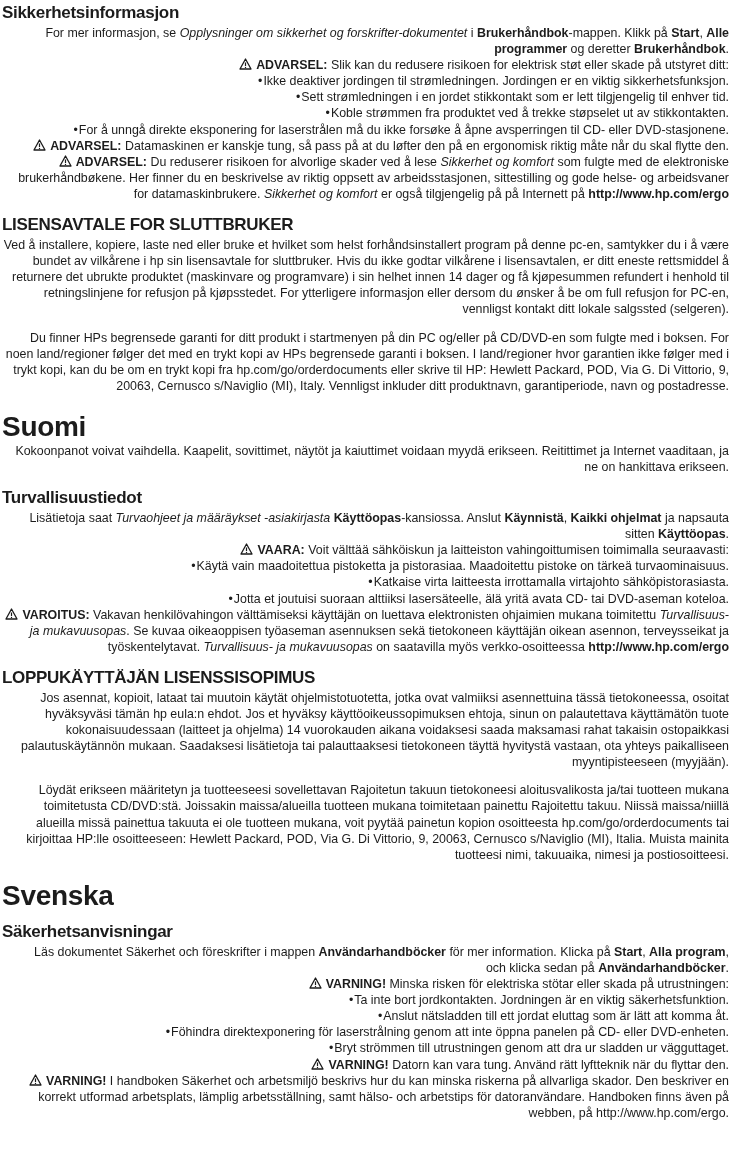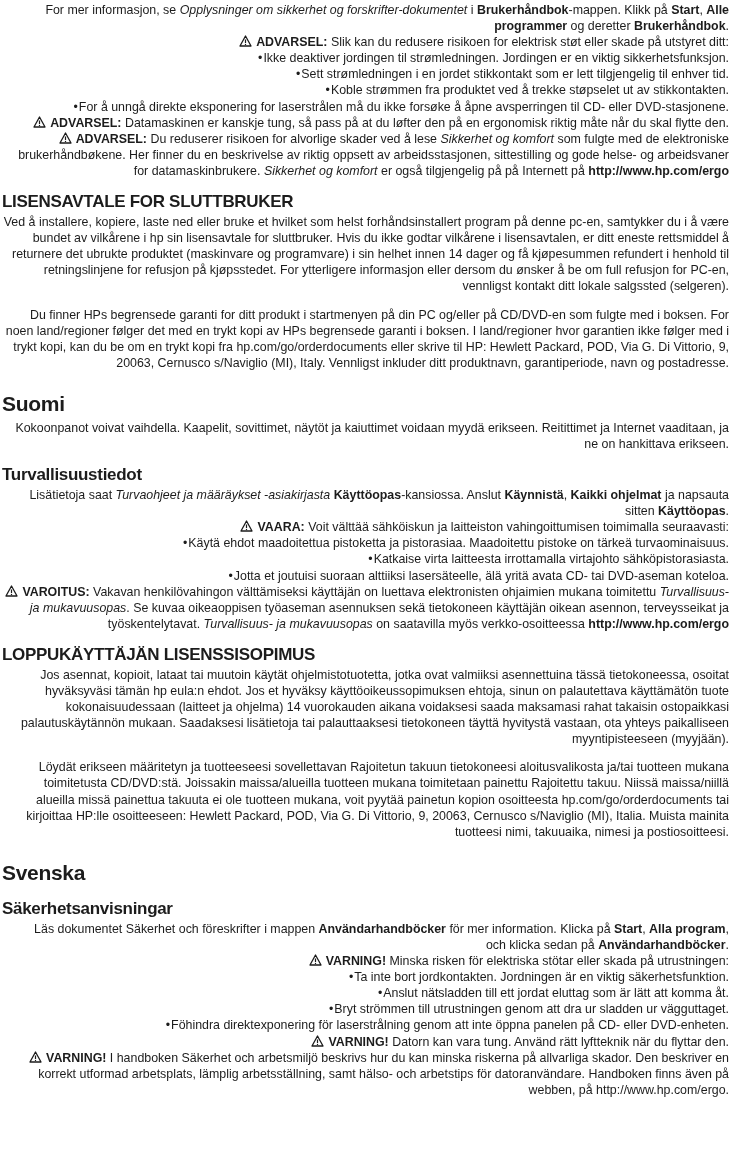--- a/index.html
+++ b/index.html
@@ -8,21 +8,21 @@
     min-height: 1149px;
     background: #ffffff;
     color: #1c1c1c;
     font-family: "Liberation Sans", sans-serif;
     font-size: 12.4px;
     line-height: 16.1px;
     -webkit-font-smoothing: antialiased;
   }
   .doc { padding: 2px 2px 0 2px; }
   .h1 {
-    font-size: 21px;
+    font-size: 28px;
     font-weight: bold;
     line-height: 26px;
     margin: 20px 0 3px 0;
     letter-spacing: -0.3px;
   }
   .h2 {
     font-size: 17px;
     font-weight: bold;
     line-height: 21px;
     margin: 12px 0 2px 0;
@@ -42,20 +42,21 @@
     margin-right: 4px;
   }
   .warn-icon svg { display: block; }
   .b { font-weight: bold; }
   .i { font-style: italic; }
 </style>
 </head>
 <body>
 
 <div class="doc">
+    <h2 class="h2"><span>Sikkerhetsinformasjon</span></h2>
     <p class="p"><span>For mer informasjon, se </span><span class="i">Opplysninger om sikkerhet og forskrifter-dokumentet</span><span> i </span><span class="b">Brukerhåndbok</span><span>-mappen. Klikk på </span><span class="b">Start</span><span>, </span><span class="b">Alle programmer</span><span> og deretter </span><span class="b">Brukerhåndbok</span><span>.</span></p>
     <p class="warning"><span class="warn-icon"><svg width="13" height="12" viewBox="0 0 26 24">
           <path d="M13 2 L24 22 L2 22 Z" fill="none" stroke="#1c1c1c" stroke-width="2.6" stroke-linejoin="round"></path>
           <rect x="11.8" y="9" width="2.4" height="7" fill="#1c1c1c"></rect>
           <rect x="11.8" y="17.8" width="2.4" height="2.4" fill="#1c1c1c"></rect>
         </svg></span><span class="b">ADVARSEL:</span> <span>Slik kan du redusere risikoen for elektrisk støt eller skade på utstyret ditt:</span></p>
     <p class="bullet"><span class="bullet-dot">•</span><span>Ikke deaktiver jordingen til strømledningen. Jordingen er en viktig sikkerhetsfunksjon.</span></p>
     <p class="bullet"><span class="bullet-dot">•</span><span>Sett strømledningen i en jordet stikkontakt som er lett tilgjengelig til enhver tid.</span></p>
     <p class="bullet"><span class="bullet-dot">•</span><span>Koble strømmen fra produktet ved å trekke støpselet ut av stikkontakten.</span></p>
     <p class="bullet"><span class="bullet-dot">•</span><span>For å unngå direkte eksponering for laserstrålen må du ikke forsøke å åpne avsperringen til CD- eller DVD-stasjonene.</span></p>
@@ -74,43 +75,43 @@
     <p class="p"><span>Du finner HPs begrensede garanti for ditt produkt i startmenyen på din PC og/eller på CD/DVD-en som fulgte med i boksen. For noen land/regioner følger det med en trykt kopi av HPs begrensede garanti i boksen. I land/regioner hvor garantien ikke følger med i trykt kopi, kan du be om en trykt kopi fra hp.com/go/orderdocuments eller skrive til HP: Hewlett Packard, POD, Via G. Di Vittorio, 9, 20063, Cernusco s/Naviglio (MI), Italy. Vennligst inkluder ditt produktnavn, garantiperiode, navn og postadresse.</span></p>
     <h1 class="h1"><span>Suomi</span></h1>
     <p class="p"><span>Kokoonpanot voivat vaihdella. Kaapelit, sovittimet, näytöt ja kaiuttimet voidaan myydä erikseen. Reitittimet ja Internet vaaditaan, ja ne on hankittava erikseen.</span></p>
     <h2 class="h2"><span>Turvallisuustiedot</span></h2>
     <p class="p"><span>Lisätietoja saat </span><span class="i">Turvaohjeet ja määräykset -asiakirjasta</span><span> </span><span class="b">Käyttöopas</span><span>-kansiossa. Anslut </span><span class="b">Käynnistä</span><span>, </span><span class="b">Kaikki ohjelmat</span><span> ja napsauta sitten </span><span class="b">Käyttöopas</span><span>.</span></p>
     <p class="warning"><span class="warn-icon"><svg width="13" height="12" viewBox="0 0 26 24">
           <path d="M13 2 L24 22 L2 22 Z" fill="none" stroke="#1c1c1c" stroke-width="2.6" stroke-linejoin="round"></path>
           <rect x="11.8" y="9" width="2.4" height="7" fill="#1c1c1c"></rect>
           <rect x="11.8" y="17.8" width="2.4" height="2.4" fill="#1c1c1c"></rect>
         </svg></span><span class="b">VAARA:</span> <span>Voit välttää sähköiskun ja laitteiston vahingoittumisen toimimalla seuraavasti:</span></p>
-    <p class="bullet"><span class="bullet-dot">•</span><span>Käytä ehdot maadoitettua pistoketta ja pistorasiaa. Maadoitettu pistoke on tärkeä turvaominaisuus.</span></p>
+    <p class="bullet"><span class="bullet-dot">•</span><span>Käytä vain maadoitettua pistoketta ja pistorasiaa. Maadoitettu pistoke on tärkeä turvaominaisuus.</span></p>
     <p class="bullet"><span class="bullet-dot">•</span><span>Katkaise virta laitteesta irrottamalla virtajohto sähköpistorasiasta.</span></p>
     <p class="bullet"><span class="bullet-dot">•</span><span>Jotta et joutuisi suoraan alttiiksi lasersäteelle, älä yritä avata CD- tai DVD-aseman koteloa.</span></p>
     <p class="warning"><span class="warn-icon"><svg width="13" height="12" viewBox="0 0 26 24">
           <path d="M13 2 L24 22 L2 22 Z" fill="none" stroke="#1c1c1c" stroke-width="2.6" stroke-linejoin="round"></path>
           <rect x="11.8" y="9" width="2.4" height="7" fill="#1c1c1c"></rect>
           <rect x="11.8" y="17.8" width="2.4" height="2.4" fill="#1c1c1c"></rect>
         </svg></span><span class="b">VAROITUS:</span> <span>Vakavan henkilövahingon välttämiseksi käyttäjän on luettava elektronisten ohjaimien mukana toimitettu </span><span class="i">Turvallisuus- ja mukavuusopas</span><span>. Se kuvaa oikeaoppisen työaseman asennuksen sekä tietokoneen käyttäjän oikean asennon, terveysseikat ja työskentelytavat. </span><span class="i">Turvallisuus- ja mukavuusopas</span><span> on saatavilla myös verkko-osoitteessa </span><span class="b">http://www.hp.com/ergo</span></p>
     <h2 class="h2"><span>LOPPUKÄYTTÄJÄN LISENSSISOPIMUS</span></h2>
     <p class="p"><span>Jos asennat, kopioit, lataat tai muutoin käytät ohjelmistotuotetta, jotka ovat valmiiksi asennettuina tässä tietokoneessa, osoitat hyväksyväsi tämän hp eula:n ehdot. Jos et hyväksy käyttöoikeussopimuksen ehtoja, sinun on palautettava käyttämätön tuote kokonaisuudessaan (laitteet ja ohjelma) 14 vuorokauden aikana voidaksesi saada maksamasi rahat takaisin ostopaikkasi palautuskäytännön mukaan. Saadaksesi lisätietoja tai palauttaaksesi tietokoneen täyttä hyvitystä vastaan, ota yhteys paikalliseen myyntipisteeseen (myyjään).</span></p>
     <p class="p"><span>Löydät erikseen määritetyn ja tuotteeseesi sovellettavan Rajoitetun takuun tietokoneesi aloitusvalikosta ja/tai tuotteen mukana toimitetusta CD/DVD:stä. Joissakin maissa/alueilla tuotteen mukana toimitetaan painettu Rajoitettu takuu. Niissä maissa/niillä alueilla missä painettua takuuta ei ole tuotteen mukana, voit pyytää painetun kopion osoitteesta hp.com/go/orderdocuments tai kirjoittaa HP:lle osoitteeseen: Hewlett Packard, POD, Via G. Di Vittorio, 9, 20063, Cernusco s/Naviglio (MI), Italia. Muista mainita tuotteesi nimi, takuuaika, nimesi ja postiosoitteesi.</span></p>
     <h1 class="h1"><span>Svenska</span></h1>
     <h2 class="h2"><span>Säkerhetsanvisningar</span></h2>
     <p class="p"><span>Läs dokumentet Säkerhet och föreskrifter i mappen </span><span class="b">Användarhandböcker</span><span> för mer information. Klicka på </span><span class="b">Start</span><span>, </span><span class="b">Alla program</span><span>,</span><br><span>och klicka sedan på </span><span class="b">Användarhandböcker</span><span>.</span></p>
     <p class="warning"><span class="warn-icon"><svg width="13" height="12" viewBox="0 0 26 24">
           <path d="M13 2 L24 22 L2 22 Z" fill="none" stroke="#1c1c1c" stroke-width="2.6" stroke-linejoin="round"></path>
           <rect x="11.8" y="9" width="2.4" height="7" fill="#1c1c1c"></rect>
           <rect x="11.8" y="17.8" width="2.4" height="2.4" fill="#1c1c1c"></rect>
         </svg></span><span class="b">VARNING!</span> <span>Minska risken för elektriska stötar eller skada på utrustningen:</span></p>
     <p class="bullet"><span class="bullet-dot">•</span><span>Ta inte bort jordkontakten. Jordningen är en viktig säkerhetsfunktion.</span></p>
     <p class="bullet"><span class="bullet-dot">•</span><span>Anslut nätsladden till ett jordat eluttag som är lätt att komma åt.</span></p>
+    <p class="bullet"><span class="bullet-dot">•</span><span>Föhindra direktexponering för laserstrålning genom att inte öppna panelen på CD- eller DVD-enheten.</span></p>
     <p class="bullet"><span class="bullet-dot">•</span><span>Bryt strömmen till utrustningen genom att dra ur sladden ur vägguttaget.</span></p>
-    <p class="bullet"><span class="bullet-dot">•</span><span>Föhindra direktexponering för laserstrålning genom att inte öppna panelen på CD- eller DVD-enheten.</span></p>
     <p class="warning"><span class="warn-icon"><svg width="13" height="12" viewBox="0 0 26 24">
           <path d="M13 2 L24 22 L2 22 Z" fill="none" stroke="#1c1c1c" stroke-width="2.6" stroke-linejoin="round"></path>
           <rect x="11.8" y="9" width="2.4" height="7" fill="#1c1c1c"></rect>
           <rect x="11.8" y="17.8" width="2.4" height="2.4" fill="#1c1c1c"></rect>
         </svg></span><span class="b">VARNING!</span> <span>Datorn kan vara tung. Använd rätt lyftteknik när du flyttar den.</span></p>
     <p class="warning"><span class="warn-icon"><svg width="13" height="12" viewBox="0 0 26 24">
           <path d="M13 2 L24 22 L2 22 Z" fill="none" stroke="#1c1c1c" stroke-width="2.6" stroke-linejoin="round"></path>
           <rect x="11.8" y="9" width="2.4" height="7" fill="#1c1c1c"></rect>
           <rect x="11.8" y="17.8" width="2.4" height="2.4" fill="#1c1c1c"></rect>
         </svg></span><span class="b">VARNING!</span> <span>I handboken Säkerhet och arbetsmiljö beskrivs hur du kan minska riskerna på allvarliga skador. Den beskriver en korrekt utformad arbetsplats, lämplig arbetsställning, samt hälso- och arbetstips för datoranvändare. Handboken finns även på webben, på http://www.hp.com/ergo.</span></p>

